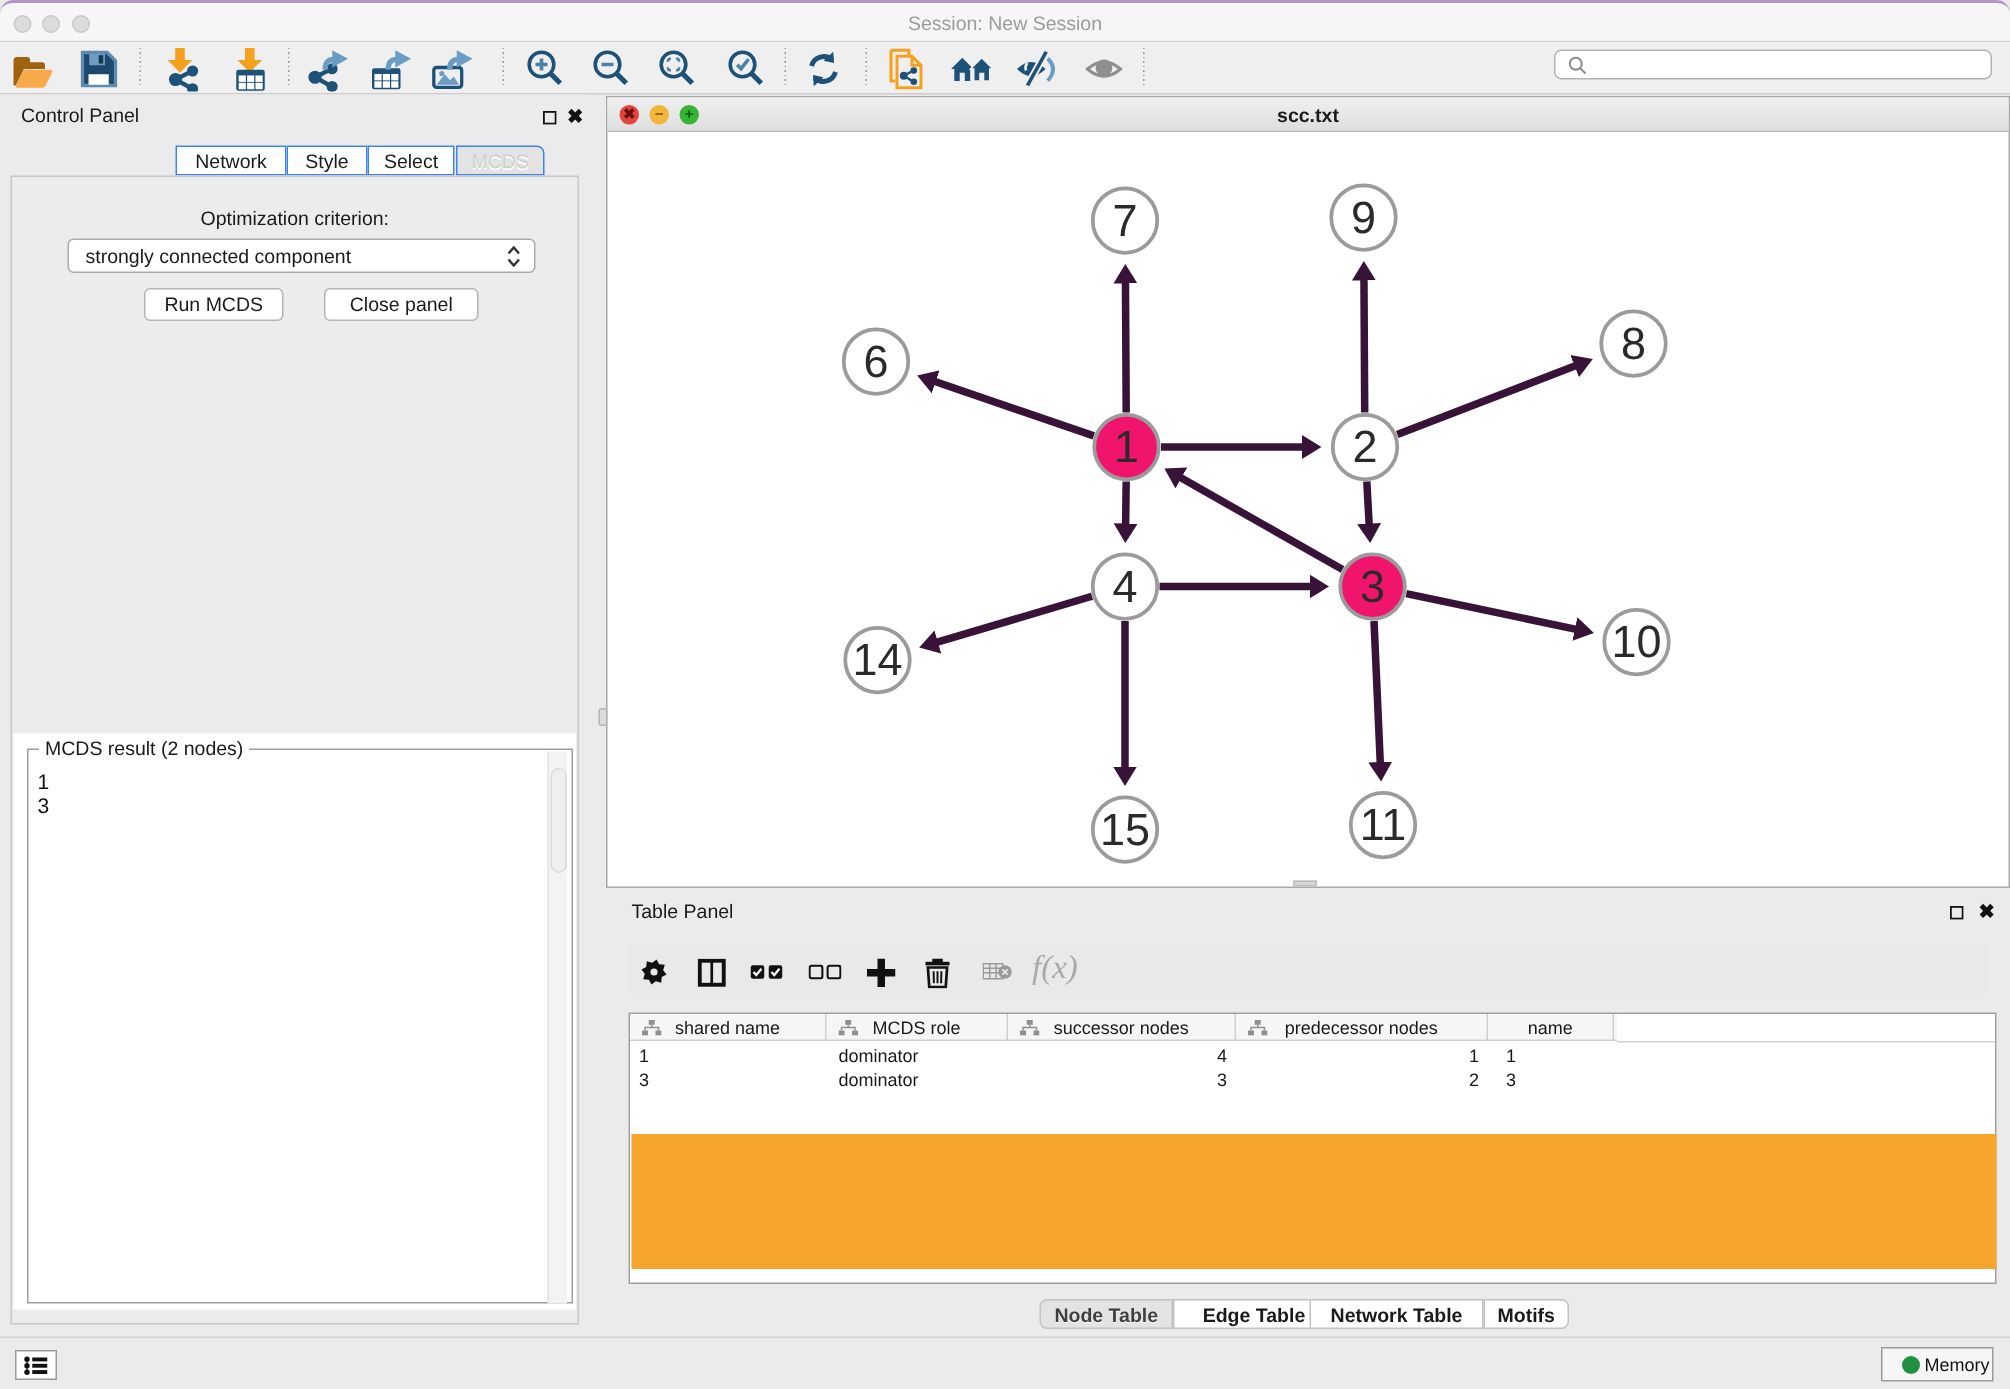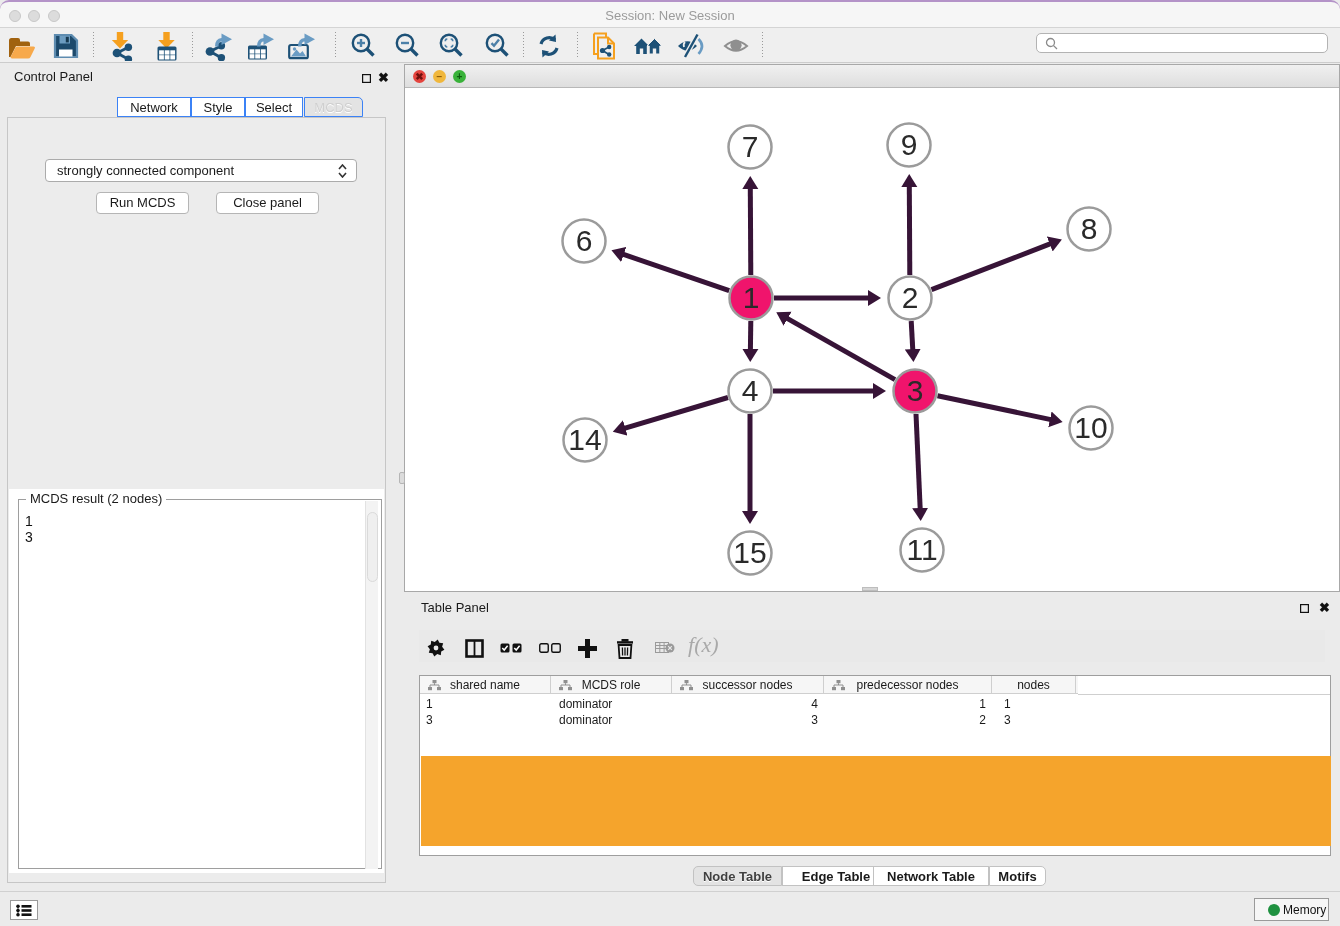--- a/index.html
+++ b/index.html
@@ -216,20 +216,21 @@
         <rect x="0.5" y="0.5" width="8" height="8" fill="none" stroke="#111" stroke-width="1.4"></rect>
       </svg></div>
   <div class="panebtns" style="left:378px; top:7px; font-weight:bold; font-size:13px;">✖</div>
   <div class="tabrow" style="left:77px; top:34px;">
     <div class="tab" style="left:0px; width:74px;">Network</div>
     <div class="tab" style="left:74px; width:54px;">Style</div>
     <div class="tab" style="left:128px; width:58px;">Select</div>
     <div class="tab gray" style="left:187px; width:59px; border-radius:0 5px 0 0;">MCDS</div>
   </div>
   <div id="cp-box">
+    <div id="optlabel" style="left:0; width:377px;">Optimization criterion:</div>
     <div id="dropdown" style="left:37px;">strongly connected component
       <svg width="9" height="14" style="position:absolute; right:9px; top:4px;" viewBox="0 0 9 14">
         <path d="M1 5 L4.5 1 L8 5" fill="none" stroke="#333" stroke-width="1.6"></path>
         <path d="M1 9 L4.5 13 L8 9" fill="none" stroke="#333" stroke-width="1.6"></path>
       </svg>
     </div>
     <div class="btn" style="left:88px; width:93px;">Run MCDS</div>
     <div class="btn" style="left:208px; width:103px;">Close panel</div>
     <div id="mcds-white"></div>
     <div id="mcds-box">
@@ -240,20 +241,21 @@
         </div>
     </div>
   </div>
 </div>
 
 <div class="abs" id="netwin">
   <div id="nettitle">
     <div class="mac" style="left:8px;  background:#e4443e; color:#70100d;">✖</div>
     <div class="mac" style="left:28px; background:#f0b73c; color:#8a5a07;">−</div>
     <div class="mac" style="left:48px; background:#39b23a; color:#0d5c0e;">+</div>
+    <span class="t">scc.txt</span>
   </div>
   <svg id="graph" width="934" height="503" viewBox="0 0 934 503" style="position:absolute; left:0; top:24px;">
   <defs>
         <marker id="arr" viewBox="0 0 17 17" refX="1" refY="8.5" markerWidth="17" markerHeight="17" orient="auto" markerUnits="userSpaceOnUse">
           <path d="M0,0.5 L13,8.5 L0,16.5 Z" fill="#371437"></path>
         </marker>
       </defs>
   <line x1="345.8" y1="186.0" x2="345.3" y2="99.0" stroke="#371437" stroke-width="5" marker-end="url(#arr)"></line>
   <line x1="324.2" y1="201.6" x2="217.8" y2="165.2" stroke="#371437" stroke-width="5" marker-end="url(#arr)"></line>
   <line x1="369.0" y1="209.0" x2="464.0" y2="209.0" stroke="#371437" stroke-width="5" marker-end="url(#arr)"></line>
@@ -362,21 +364,21 @@
             <rect x="0" y="7" width="4" height="3.2" fill="#8f8f8f"></rect>
             <rect x="9" y="7" width="4" height="3.2" fill="#8f8f8f"></rect>
             <path d="M2 7 L2 5 L11 5 L11 7 M6.5 5 L6.5 3.2" stroke="#8f8f8f" stroke-width="1" fill="none"></path>
           </svg>successor nodes</div>
       <div class="hcell" style="left:404px;width:168px;"><svg width="13" height="11" viewBox="0 0 13 11" style="position:absolute;left:8px;top:4px;">
             <rect x="4.5" y="0" width="4" height="3.2" fill="#8f8f8f"></rect>
             <rect x="0" y="7" width="4" height="3.2" fill="#8f8f8f"></rect>
             <rect x="9" y="7" width="4" height="3.2" fill="#8f8f8f"></rect>
             <path d="M2 7 L2 5 L11 5 L11 7 M6.5 5 L6.5 3.2" stroke="#8f8f8f" stroke-width="1" fill="none"></path>
           </svg>predecessor nodes</div>
-      <div class="hcell" style="left:572px;width:84px;">nodes</div>
+      <div class="hcell" style="left:572px;width:84px;">name</div>
     </div>
     <div class="hrule"></div>
     <div class="trow" style="left:6px;top:20px;">1</div>
     <div class="trow" style="left:139px;top:20px;">dominator</div>
     <div class="trow" style="left:300px;top:20px;width:98px;text-align:right;">4</div>
     <div class="trow" style="left:460px;top:20px;width:106px;text-align:right;">1</div>
     <div class="trow" style="left:584px;top:20px;">1</div>
     <div class="trow" style="left:6px;top:36px;">3</div>
     <div class="trow" style="left:139px;top:36px;">dominator</div>
     <div class="trow" style="left:300px;top:36px;width:98px;text-align:right;">3</div>

